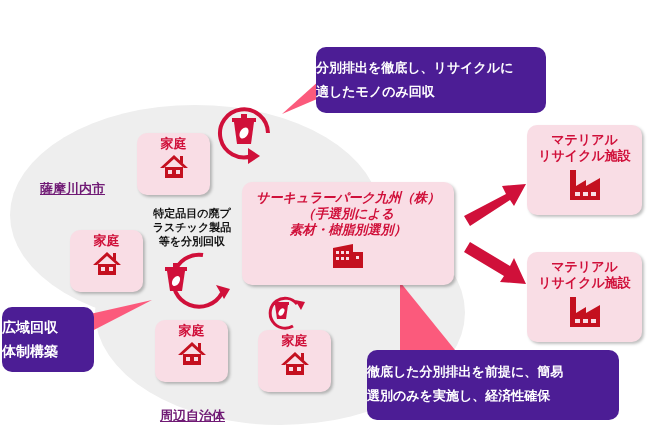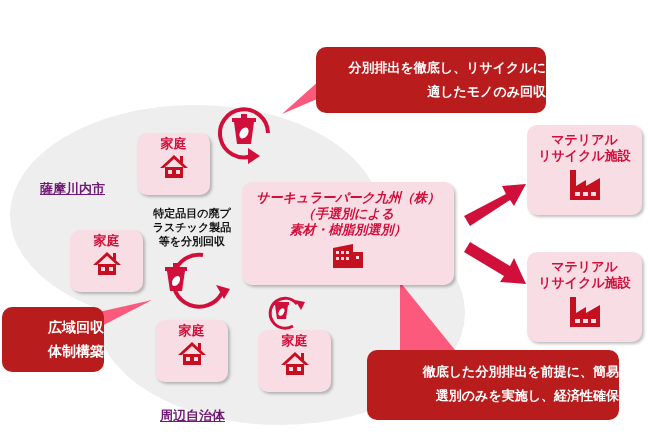--- a/index.html
+++ b/index.html
@@ -4,22 +4,22 @@
 <style>
   html, body { margin:0; padding:0; background:#ffffff; }
   body { width:650px; height:435px; position:relative; overflow:hidden;
          font-family:"DejaVu Sans", sans-serif; }
   .abs { position:absolute; }
   .bg-blob { position:absolute; background:#eeeeee; border-radius:50%; }
   .card { position:absolute; background:#f9dde5; border-radius:10px;
           box-shadow:2px 2px 3px rgba(0,0,0,0.25); color:#d0103a;
           text-align:center; font-weight:bold; }
   .card .lbl { font-size:13px; margin-top:2px; }
-  .callout { position:absolute; background:#b91c1c; color:#ffffff; border-radius:10px;
-             text-align:right; font-size:13px; line-height:24px; font-weight:bold; }
+  .callout { position:absolute; background:#4c1d95; color:#ffffff; border-radius:10px;
+             text-align:left; font-size:13px; line-height:24px; font-weight:bold; }
   .region-label { position:absolute; font-size:13px; font-weight:bold; text-decoration:underline; color:#701a75; }
   .note { position:absolute; font-size:11px; line-height:14px; font-weight:bold; color:#111; text-align:center; }
   svg.icon { display:block; margin:0 auto; }
 </style>
 </head>
 <body>
 
 <div class="bg-blob" style="left:10px;top:105px;width:370px;height:220px;"></div>
 <div class="bg-blob" style="left:95px;top:200px;width:370px;height:225px;"></div>
 
@@ -27,21 +27,21 @@
     <polygon points="40,0 58,10 2,34" fill="#fb5a7c"></polygon>
   </svg>
 <div class="callout" style="left:316px;top:47px;width:230px;height:66px;padding-top:9px;box-sizing:border-box;">
   <div>分別排出を徹底し、リサイクルに</div>
   <div>適したモノのみ回収</div>
 </div>
 
 <svg class="abs" style="left:90px;top:300px;" width="70" height="40">
     <polygon points="0,14 62,0 0,32" fill="#fb5a7c"></polygon>
   </svg>
-<div class="callout" style="left:2px;top:307px;width:102px;height:65px;padding-top:8px;box-sizing:border-box;font-size:14px;">
+<div class="callout" style="left:2px;top:307px;width:92px;height:65px;padding-top:8px;box-sizing:border-box;font-size:14px;">
   <div>広域回収</div>
   <div>体制構築</div>
 </div>
 
 <svg class="abs" style="left:395px;top:282px;" width="80" height="70">
     <polygon points="5,0 60,68 5,68" fill="#fb5a7c"></polygon>
   </svg>
 <div class="callout" style="left:367px;top:350px;width:252px;height:70px;padding-top:10px;box-sizing:border-box;">
   <div>徹底した分別排出を前提に、簡易</div>
   <div>選別のみを実施し、経済性確保</div>

